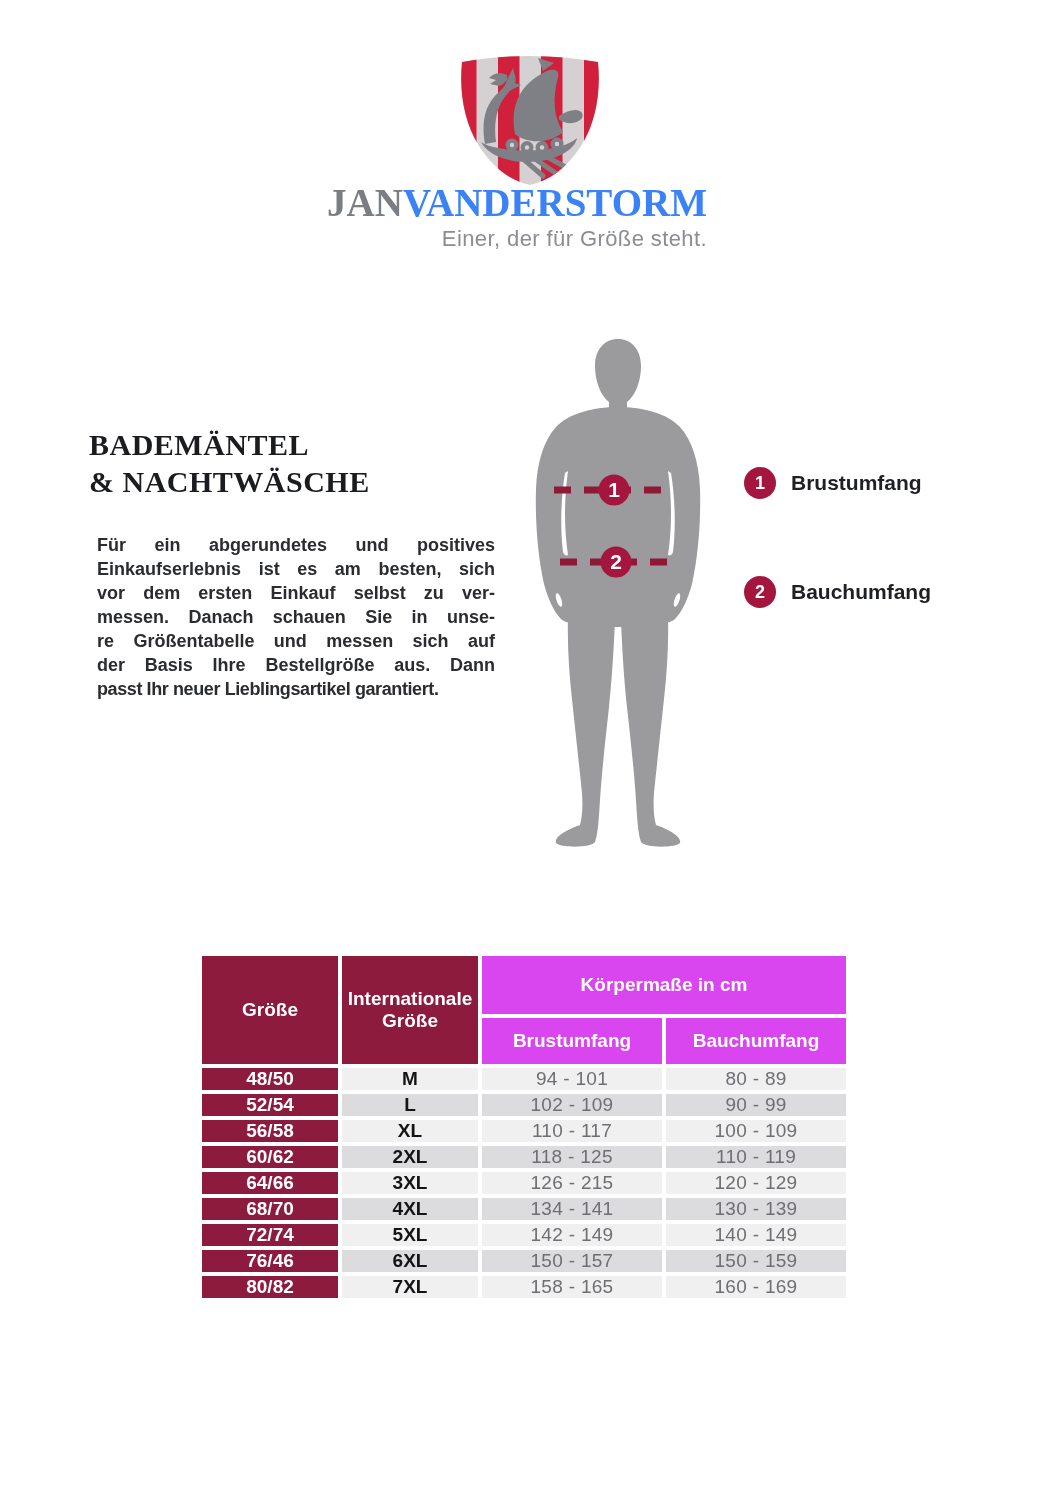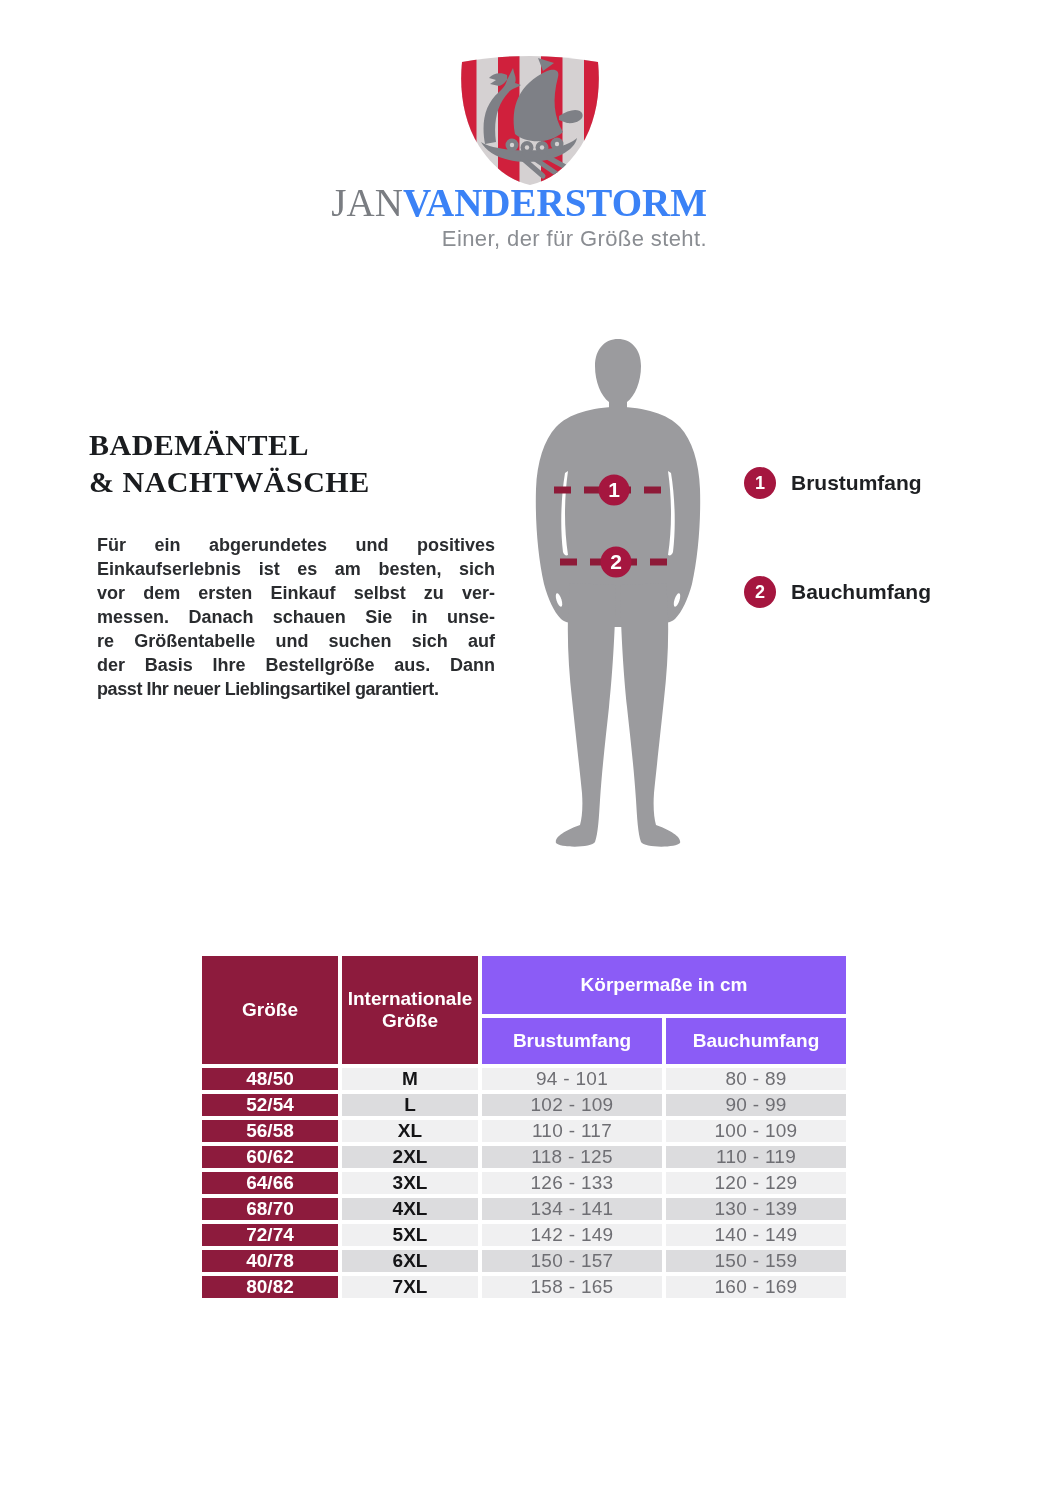--- a/index.html
+++ b/index.html
@@ -10,21 +10,21 @@
     font-family:"Liberation Sans",sans-serif;
     overflow:hidden;
   }
   
   .logo-shield{position:absolute;left:455px;top:54px;width:150px;height:132px;}
   .brand-text{position:absolute;right:335px;top:183px;text-align:right;}
   .brand-name{
     font-family:"Liberation Serif",serif;
     font-size:39px;line-height:40px;white-space:nowrap;
   }
-  .brand-name .jan{font-weight:400;color:#7A7D82;}
+  .brand-name .jan{font-weight:700;color:#7A7D82;}
   .brand-name .storm{font-weight:700;color:#3b82f6;}
   .tagline{
     margin-top:3px;
     font-size:22px;letter-spacing:.4px;color:#8A8D92;font-weight:400;
   }
   
   .section-title{
     position:absolute;left:89px;top:426px;margin:0;
     font-family:"Liberation Serif",serif;
     font-weight:700;font-size:30px;line-height:37px;
@@ -54,21 +54,21 @@
     position:absolute;left:198px;top:952px;width:652px;
     border-collapse:separate;border-spacing:4px;table-layout:fixed;
   }
   .size-table th,.size-table td{padding:0;text-align:center;vertical-align:middle;}
   .size-table col.c1,.size-table col.c2{width:136px;}
   .size-table col.c3,.size-table col.c4{width:180px;}
   .h-crimson{
     background:#8D1B3D;color:#fff;
     font-size:19px;font-weight:700;line-height:22px;
   }
-  .h-gray{background:#8b5cf6;color:#fff;font-size:19px;font-weight:700;}
+  .h-gray{background:#d946ef;color:#fff;font-size:19px;font-weight:700;}
   .h-top{height:58px;}
   .h-sub{height:46px;}
   .size-table tbody td{height:18px;font-size:19px;}
   .size-table tbody tr:nth-child(odd) td{background:#F0F0F1;}
   .size-table tbody tr:nth-child(even) td{background:#DCDCDE;}
   .size-table tbody td.c-size{background:#8D1B3D !important;color:#fff;font-weight:700;}
   .size-table tbody td.c-int{color:#141416;font-weight:700;}
   .size-table tbody td.c-val{color:#6E6E73;letter-spacing:.3px;}
 </style>
 </head>
@@ -117,21 +117,21 @@
     <div class="tagline">Einer, der für Größe steht.</div>
   </div>
 
   <h1 class="section-title"><span>BADEMÄNTEL</span><br><span>&amp; NACHTWÄSCHE</span></h1>
 
   <div class="paragraph">
       <div class="para-line">Für ein abgerundetes und positives</div>
       <div class="para-line">Einkaufserlebnis ist es am besten, sich</div>
       <div class="para-line">vor dem ersten Einkauf selbst zu ver-</div>
       <div class="para-line">messen. Danach schauen Sie in unse-</div>
-      <div class="para-line">re Größentabelle und suchen sich auf</div>
+      <div class="para-line">re Größentabelle und messen sich auf</div>
       <div class="para-line">der Basis Ihre Bestellgröße aus. Dann</div>
       <div class="para-line last">passt Ihr neuer Lieblingsartikel garantiert.</div>
     </div>
 
   <svg class="figure" viewBox="0 0 180 511" xmlns="http://www.w3.org/2000/svg" aria-hidden="true">
     <g fill="#9B9B9E">
 
       <path d="M90 2 C77 2 67 12 67 29 C67 45 73 59 81 65 L81 76 C81 80 99 80 99 76 L99 65 C107 59 113 45 113 29 C113 12 103 2 90 2 Z"></path>
 
       <path d="M90 70 C116 70 140 77 152 90 C164 103 171 125 172 152 C173 186 170 220 164 247 C160 262 154 275 147 282 C140 288 132 286 131 276 L131 290 L49 290 L49 276 C48 286 40 288 33 282 C26 275 20 262 16 247 C10 220 7 186 8 152 C9 125 16 103 28 90 C40 77 64 70 90 70 Z"></path>
@@ -209,37 +209,37 @@
         </tr>
         <tr>
           <td class="c-size">60/62</td>
           <td class="c-int">2XL</td>
           <td class="c-val">118 - 125</td>
           <td class="c-val">110 - 119</td>
         </tr>
         <tr>
           <td class="c-size">64/66</td>
           <td class="c-int">3XL</td>
-          <td class="c-val">126 - 133</td>
+          <td class="c-val">126 - 215</td>
           <td class="c-val">120 - 129</td>
         </tr>
         <tr>
           <td class="c-size">68/70</td>
           <td class="c-int">4XL</td>
           <td class="c-val">134 - 141</td>
           <td class="c-val">130 - 139</td>
         </tr>
         <tr>
           <td class="c-size">72/74</td>
           <td class="c-int">5XL</td>
           <td class="c-val">142 - 149</td>
           <td class="c-val">140 - 149</td>
         </tr>
         <tr>
-          <td class="c-size">40/78</td>
+          <td class="c-size">76/46</td>
           <td class="c-int">6XL</td>
           <td class="c-val">150 - 157</td>
           <td class="c-val">150 - 159</td>
         </tr>
         <tr>
           <td class="c-size">80/82</td>
           <td class="c-int">7XL</td>
           <td class="c-val">158 - 165</td>
           <td class="c-val">160 - 169</td>
         </tr>

